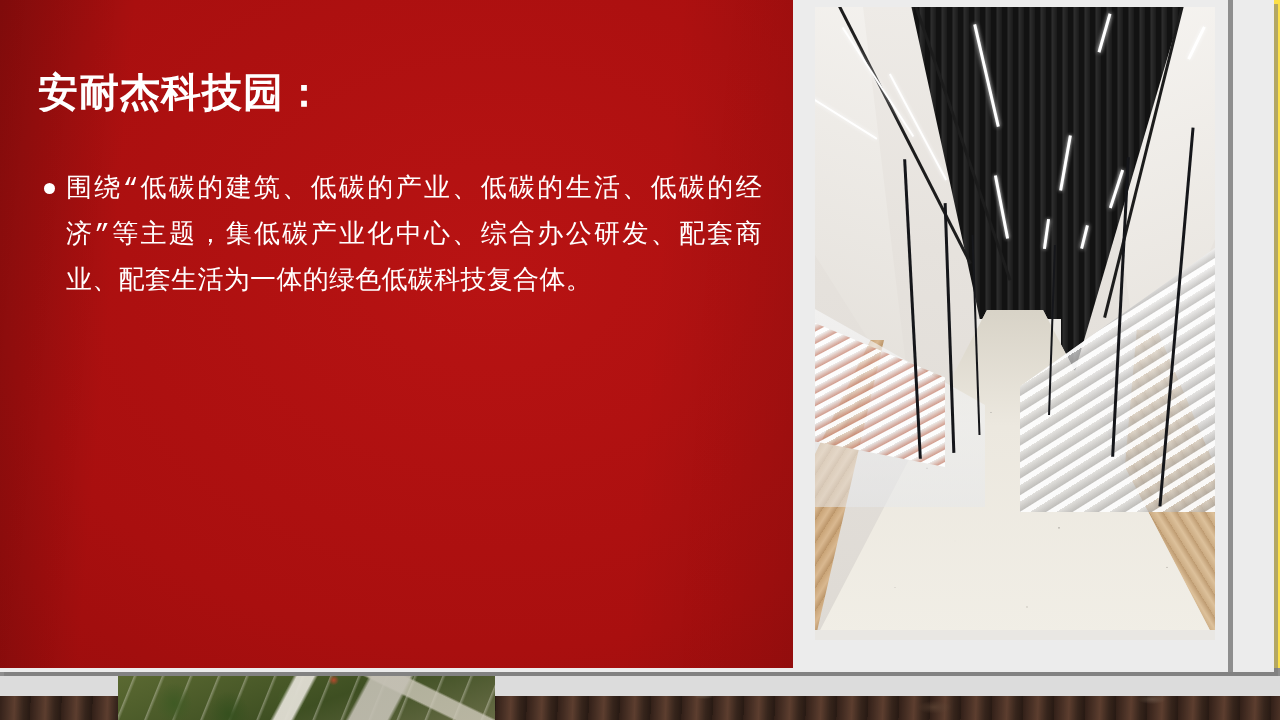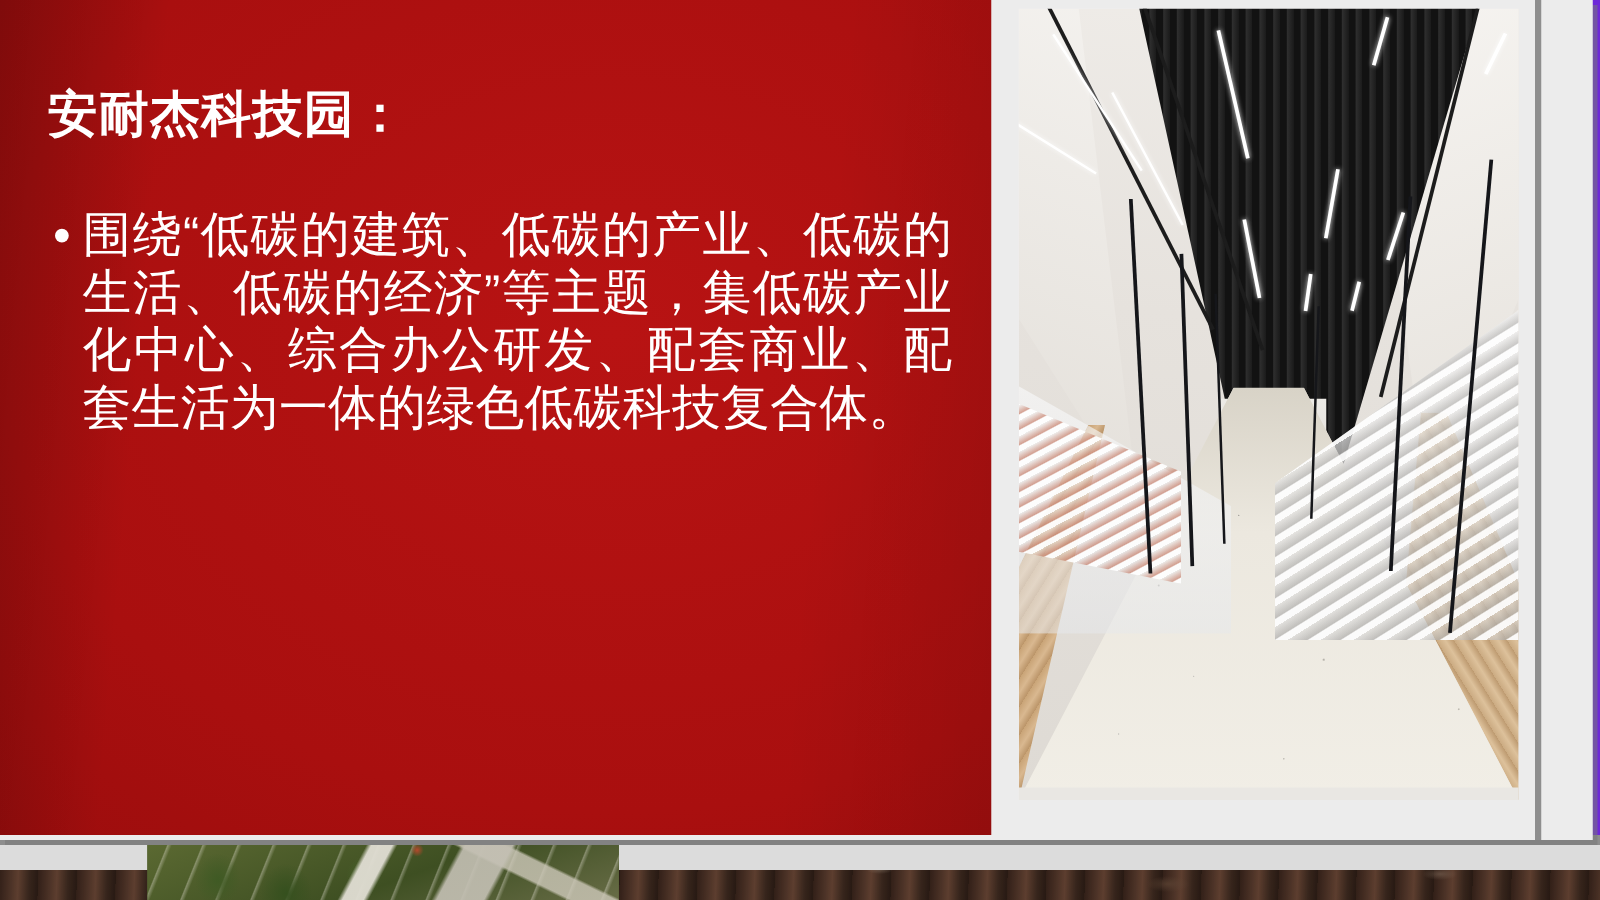--- a/index.html
+++ b/index.html
@@ -9,21 +9,21 @@
   }
   body {
     font-family: "Liberation Sans", "DejaVu Sans", sans-serif;
   }
 
   #slide {
     position: relative;
     width: 1280px;
     height: 720px;
     overflow: hidden;
-    background: #6d28d9;
+    background: #fde047;
   }
 
   
   .bottom-band {
     position: absolute;
     left: 0;
     top: 688px;
     width: 1280px;
     height: 32px;
     overflow: hidden;
@@ -140,25 +140,26 @@
     top: 166px;
     width: 726px;
   }
 
   .bullet-item {
     position: relative;
     display: block;
     padding-left: 30px;
     margin: 0 0 10px 0;
     color: #ffffff;
-    font-size: 39px;
+    font-size: 26px;
     line-height: 46px;
     letter-spacing: 0.3px;
     text-align: justify;
     text-justify: inter-ideograph;
+    font-family: Liberation Mono, monospace;
   }
   .bullet-item:last-child { margin-bottom: 0; }
 
   .bullet-dot {
     position: absolute;
     left: 8px;
     top: 17px;
     width: 11px;
     height: 11px;
     border-radius: 50%;

